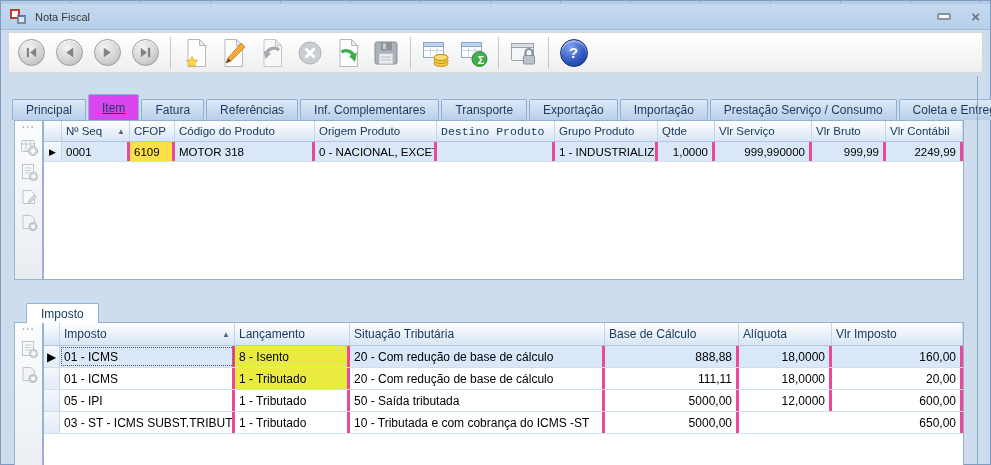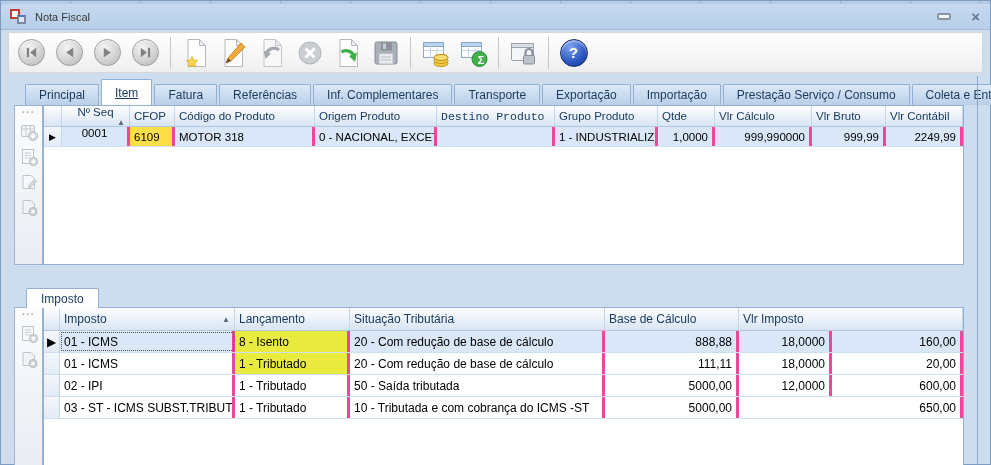--- a/index.html
+++ b/index.html
@@ -34,25 +34,25 @@
     border:1px solid #9b9b9b; box-shadow:inset 0 1px 1px rgba(255,255,255,.85);
     display:flex; align-items:center; justify-content:center; }
   .help-circle { width:28px; height:28px; border-radius:50%;
     background:radial-gradient(circle at 36% 28%, #7ea4ef, #2b55c1 60%, #17357e);
     border:1px solid #14306e; box-shadow:inset 0 2px 2px rgba(255,255,255,.5);
     color:#fff; font-weight:bold; font-size:15px; display:flex; align-items:center; justify-content:center; }
   .sigma-badge { position:absolute; right:2px; bottom:4px; width:16px; text-align:center;
     color:#fff; font-weight:bold; font-size:11px; pointer-events:none; }
 
   
-  .tabstrip { margin-top:6px; padding-left:24px; height:26px; display:flex; align-items:flex-end; }
+  .tabstrip { margin-top:21px; padding-left:11px; height:26px; display:flex; align-items:flex-end; }
   .tab { height:21px; padding:3px 13px 0 13px; margin-right:2px; font-size:12px; color:#1c3a5e;
     background:linear-gradient(#dce9f7,#b9cfe9); border:1px solid #8fb0d4; border-bottom:none;
     border-radius:2px 2px 0 0; white-space:nowrap; cursor:default; }
-  .tab.active { height:26px; padding-top:6px; background:#ffffff; position:relative; z-index:3;text-decoration:underline; }
+  .tab.active { height:26px; padding-top:6px; background:#d946ef; position:relative; z-index:3;text-decoration:underline; }
 
   
   .section { display:flex; margin-left:13px; width:950px; }
   .upper-section { height:160px; }
   .lower-section { height:161px; }
   .side-toolbar { width:29px; background:linear-gradient(180deg,#fbfcfd,#e9edf2);
     border:1px solid #9ab4d2; display:flex; flex-direction:column; align-items:center; padding-top:2px; gap:3px; }
   .grip { font-size:10px; font-weight:bold; letter-spacing:1px; color:#adadad; line-height:10px; cursor:default; }
   .mini-btn { width:22px; height:22px; display:flex; align-items:center; justify-content:center; }
 
@@ -74,21 +74,21 @@
   .ind { background:linear-gradient(#f4f7fb,#e2ebf6); border-right:1px solid #c3d5ea;
     justify-content:center; padding:0; font-size:9px; color:#000; }
   .sel { background:var(--selection,#d9e7f8); }
   .focus-white { background:#fde047; }
   .hl { background:var(--highlight,#e9ec3e); }
   .focus-dotted { outline:1px dotted #555; outline-offset:-2px; }
   .num { justify-content:flex-end; }
   .g-fill { flex:1; background:#fff; }
 
   
-  .cw0{width:18px;} .cw1{width:68px;flex-direction:column;} .cw2{width:45px;} .cw3{width:140px;} .cw4{width:122px;}
+  .cw0{width:18px;} .cw1{width:68px;} .cw2{width:45px;} .cw3{width:140px;} .cw4{width:122px;}
   .cw5{width:118px;font-family:Liberation Mono, monospace;} .cw6{width:103px;} .cw7{width:57px;} .cw8{width:97px;} .cw9{width:74px;} .cw10{flex:1;}
   
   .lw0{width:16px;} .lw1{width:175px;} .lw2{width:115px;} .lw3{width:255px;} .lw4{width:134px;}
   .lw5{width:93px;} .lw6{flex:1;}
 
   
   .subtab-row { margin:20px 0 -1px 25px; height:23px; display:flex; align-items:flex-end; position:relative; z-index:2; }
   .subtab { background:#fff; border:1px solid #93b1d2; border-bottom:none; border-radius:2px 2px 0 0;
     padding:3px 14px 2px 14px; font-size:12px; color:#1a3c61; }
 
@@ -284,21 +284,21 @@
         <div class="g-hcell cw1">
             <span>Nº Seq</span>
             <span class="sort">▲</span>
           </div>
         <div class="g-hcell cw2">CFOP</div>
         <div class="g-hcell cw3">Código do Produto</div>
         <div class="g-hcell cw4">Origem Produto</div>
         <div class="g-hcell cw5">Destino Produto</div>
         <div class="g-hcell cw6">Grupo Produto</div>
         <div class="g-hcell cw7">Qtde</div>
-        <div class="g-hcell cw8">Vlr Cálculo</div>
+        <div class="g-hcell cw8">Vlr Serviço</div>
         <div class="g-hcell cw9">Vlr Bruto</div>
         <div class="g-hcell cw10">Vlr Contábil</div>
       </div>
       <div class="g-row sel">
         <div class="g-cell ind cw0">▶</div>
         <div class="g-cell cw1">0001</div>
         <div class="g-cell cw2 focus-white">6109</div>
         <div class="g-cell cw3">MOTOR 318</div>
         <div class="g-cell cw4">0 - NACIONAL, EXCET...</div>
         <div class="g-cell cw5"></div>
@@ -338,20 +338,21 @@
     <div class="grid lower-grid">
       <div class="g-head">
         <div class="g-hcell lw0"></div>
         <div class="g-hcell lw1">
             <span>Imposto</span>
             <span class="sort">▲</span>
           </div>
         <div class="g-hcell lw2">Lançamento</div>
         <div class="g-hcell lw3">Situação Tributária</div>
         <div class="g-hcell lw4">Base de Cálculo</div>
+        <div class="g-hcell lw5">Alíquota</div>
         <div class="g-hcell lw6">Vlr Imposto</div>
       </div>
 
       <div class="g-row sel">
         <div class="g-cell ind lw0">▶</div>
         <div class="g-cell lw1 focus-dotted">01 - ICMS</div>
         <div class="g-cell lw2 hl">8 - Isento</div>
         <div class="g-cell lw3">20 - Com redução de base de cálculo</div>
         <div class="g-cell lw4 num">888,88</div>
         <div class="g-cell lw5 num">18,0000</div>
@@ -363,21 +364,21 @@
         <div class="g-cell lw1">01 - ICMS</div>
         <div class="g-cell lw2 hl">1 - Tributado</div>
         <div class="g-cell lw3">20 - Com redução de base de cálculo</div>
         <div class="g-cell lw4 num">111,11</div>
         <div class="g-cell lw5 num">18,0000</div>
         <div class="g-cell lw6 num">20,00</div>
       </div>
 
       <div class="g-row">
         <div class="g-cell ind lw0"></div>
-        <div class="g-cell lw1">02 - IPI</div>
+        <div class="g-cell lw1">05 - IPI</div>
         <div class="g-cell lw2">1 - Tributado</div>
         <div class="g-cell lw3">50 - Saída tributada</div>
         <div class="g-cell lw4 num">5000,00</div>
         <div class="g-cell lw5 num">12,0000</div>
         <div class="g-cell lw6 num">600,00</div>
       </div>
 
       <div class="g-row">
         <div class="g-cell ind lw0"></div>
         <div class="g-cell lw1">03 - ST - ICMS SUBST.TRIBUTÁRIA</div>

